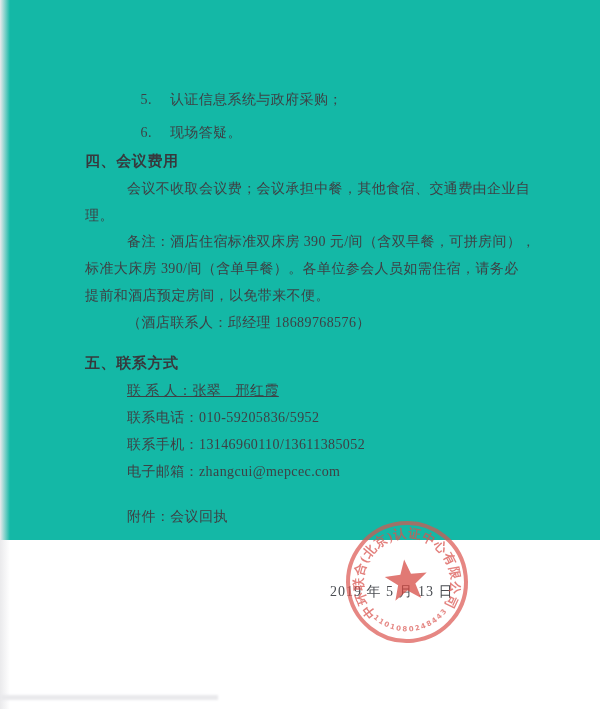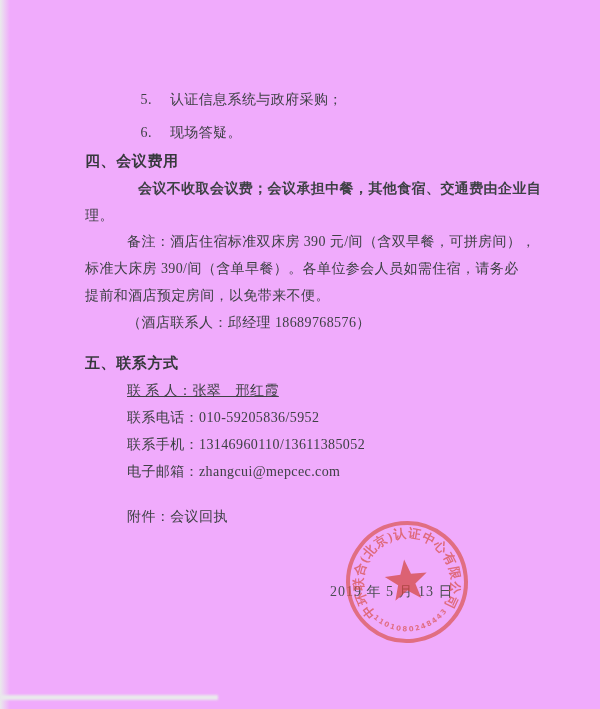--- a/index.html
+++ b/index.html
@@ -3,22 +3,22 @@
 <meta charset="utf-8">
 <style>
   html,body{margin:0;padding:0;}
   body{
     width:600px;height:709px;
     background:#ffffff;
     font-family:"Liberation Serif","DejaVu Serif",serif;
     overflow:hidden;
   }
   .page{
-    position:relative;width:600px;height:709px;
-    background:#f0abfc;
+    position:relative;width:600px;height:540px;
+    background:#14b8a6;
     color:#3e4145;
   }
   .edge-left{
     position:absolute;left:0;top:0;width:10px;height:709px;
     background:linear-gradient(to right,#eaeaec,rgba(255,255,255,0));
   }
   .edge-bottom{
     position:absolute;left:0;top:695px;width:218px;height:5px;
     background:#e9e9ec;filter:blur(1px);
   }
@@ -59,21 +59,21 @@
   <div class="edge-bottom"></div>
 
   <div class="line" style="left:125px;top:70px;">
     <span class="list-num">5.</span><span>认证信息系统与政府采购；</span>
   </div>
   <div class="line" style="left:125px;top:103px;">
     <span class="list-num">6.</span><span>现场答疑。</span>
   </div>
 
   <div class="line heading" style="left:85px;top:151px;">四、会议费用</div>
-  <div class="line" style="left:138px;top:179px;font-weight:bold;">会议不收取会议费；会议承担中餐，其他食宿、交通费由企业自</div>
+  <div class="line" style="left:127px;top:179px;">会议不收取会议费；会议承担中餐，其他食宿、交通费由企业自</div>
   <div class="line" style="left:85px;top:206px;">理。</div>
   <div class="line" style="left:127px;top:232px;">备注：酒店住宿标准双床房 390 元/间（含双早餐，可拼房间），</div>
   <div class="line" style="left:85px;top:259px;">标准大床房 390/间（含单早餐）。各单位参会人员如需住宿，请务必</div>
   <div class="line" style="left:85px;top:286px;">提前和酒店预定房间，以免带来不便。</div>
   <div class="line" style="left:127px;top:313px;">（酒店联系人：邱经理 18689768576）</div>
 
   <div class="line heading" style="left:85px;top:353px;">五、联系方式</div>
   <div class="line" style="left:127px;top:381px;text-decoration:underline;">联 系 人：张翠　邢红霞</div>
   <div class="line" style="left:127px;top:408px;">联系电话：010-59205836/5952</div>
   <div class="line" style="left:127px;top:435px;">联系手机：13146960110/13611385052</div>

